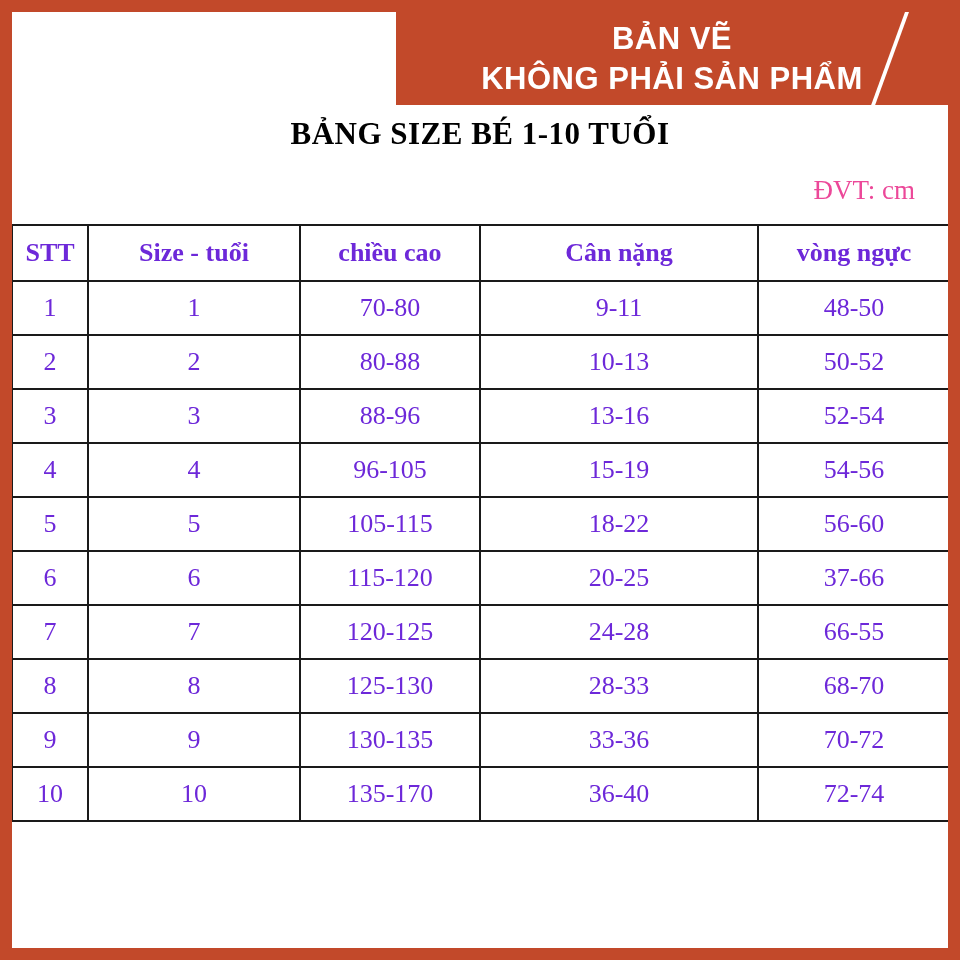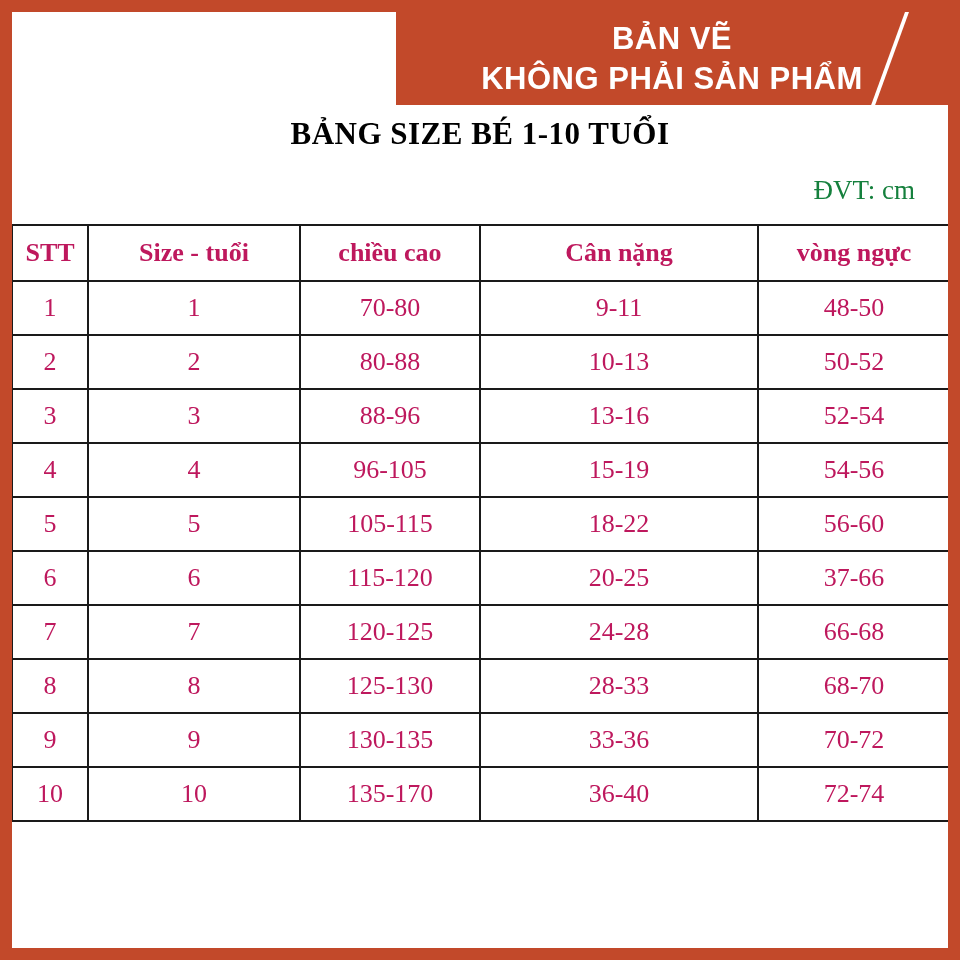--- a/index.html
+++ b/index.html
@@ -87,36 +87,36 @@
     font-size: 31px;
     font-weight: bold;
     color: #000000;
     letter-spacing: 0.5px;
   }
   .unit-label {
     position: absolute;
     top: 175px;
     right: 45px;
     font-size: 27px;
-    color: #15803d;
+    color: #ec4899;
   }
 
   
   .size-table {
     position: absolute;
     top: 224px;
     left: 11px;
     width: 938px;
     border-collapse: collapse;
     table-layout: fixed;
   }
   .size-table th, .size-table td {
     border: 2px solid #1a1a1a;
     text-align: center;
-    color: #be185d;
+    color: #6d28d9;
     padding: 0;
     height: 52px;
     font-size: 26px;
   }
   .size-table th {
     font-weight: bold;
     font-size: 26px;
     height: 54px;
   }
   .col-stt    { width: 76px; }
@@ -197,21 +197,21 @@
           <td>6</td>
           <td>115-120</td>
           <td>20-25</td>
           <td>37-66</td>
         </tr>
         <tr>
           <td>7</td>
           <td>7</td>
           <td>120-125</td>
           <td>24-28</td>
-          <td>66-68</td>
+          <td>66-55</td>
         </tr>
         <tr>
           <td>8</td>
           <td>8</td>
           <td>125-130</td>
           <td>28-33</td>
           <td>68-70</td>
         </tr>
         <tr>
           <td>9</td>

